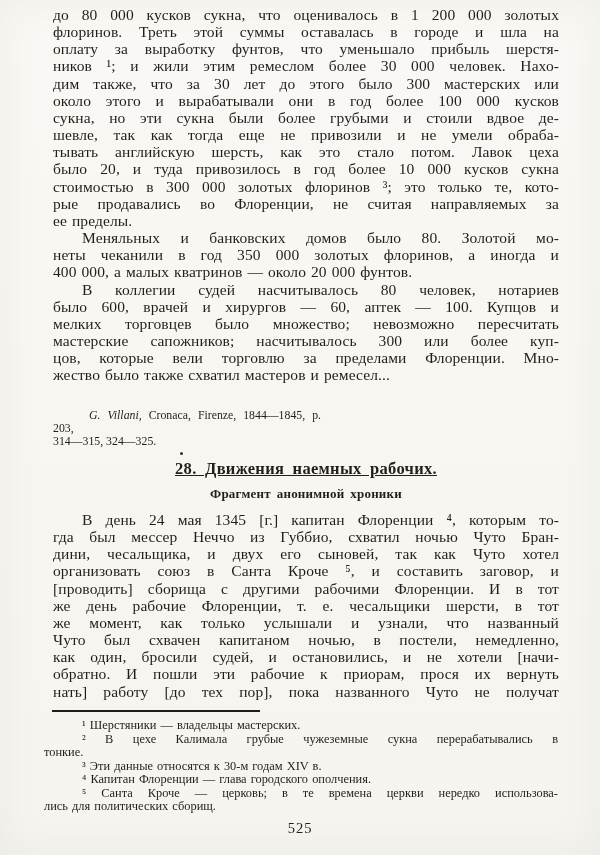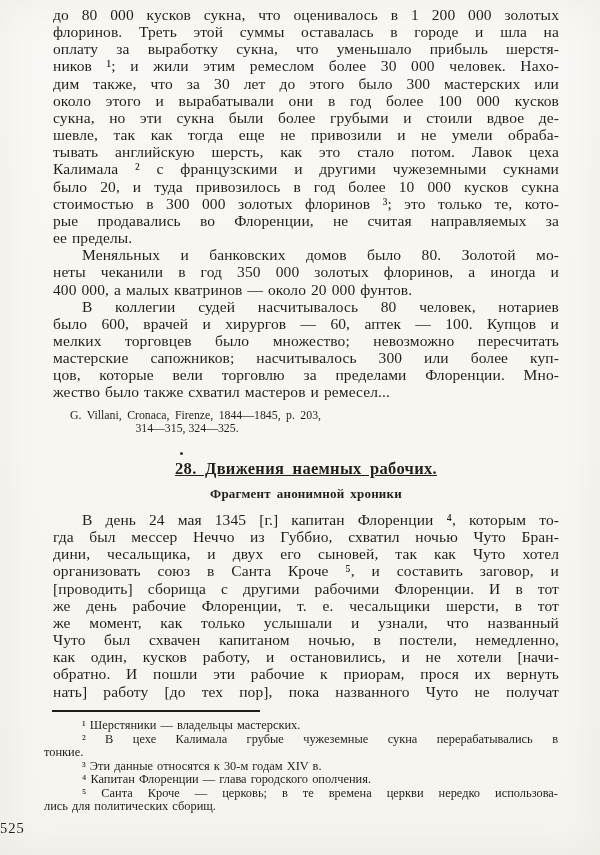--- a/index.html
+++ b/index.html
@@ -16,47 +16,46 @@
   }
   .block{position:absolute;}
   .body-text{font-size:15.5px;line-height:17.15px;word-spacing:1px;letter-spacing:0.1px;}
   .main-text{top:6px;left:53px;width:506px;}
   .section-text{top:511px;left:53px;width:506px;}
   .line{text-align:justify;text-align-last:justify;}
   .line.last{text-align-last:left;}
   .body-text .line.indent{text-indent:29px;}
   .citation{top:409px;left:53px;width:268px;font-size:11.8px;line-height:12.8px;}
   .cit-line1{text-align:justify;text-align-last:justify;text-indent:17px;}
-  .cit-line2{text-align:center;}
-  .italic{}
+  .cit-line2{text-align:left;}
+  .italic{font-style:italic;margin-left:19px;}
   .artifact-dot{position:absolute;top:452px;left:180px;width:3px;height:3px;border-radius:50%;background:#34312c;}
   .heading{top:459px;left:53px;width:506px;text-align:center;font-weight:bold;font-size:16.5px;word-spacing:4px;letter-spacing:0.3px;text-decoration:underline;}
   .subtitle{top:486px;left:53px;width:506px;text-align:center;font-weight:bold;font-size:13px;word-spacing:2.5px;letter-spacing:0.2px;}
   .fn-rule{top:710px;left:52px;width:208px;height:2px;background:#1f1d1a;}
   .footnotes{top:719px;left:44px;width:514px;font-size:12.4px;line-height:13.55px;word-spacing:1px;}
   .footnotes .line.indent{text-indent:38px;}
-  .page-number{top:820px;left:0;width:600px;text-align:left;font-size:14.5px;letter-spacing:1px;}
+  .page-number{top:820px;left:0;width:600px;text-align:center;font-size:14.5px;letter-spacing:1px;}
 </style>
 </head>
 <body>
 
 <div class="page">
 
   <div class="block main-text body-text">
       <div>
         <div class="line">до 80&nbsp;000 кусков сукна, что оценивалось в 1&nbsp;200&nbsp;000 золотых</div>
         <div class="line">флоринов. Треть этой суммы оставалась в городе и шла на</div>
-        <div class="line">оплату за выработку сукна, что уменьшало прибыль шерстя-</div>
+        <div class="line">оплату за выработку фунтов, что уменьшало прибыль шерстя-</div>
         <div class="line">ников&nbsp;¹; и жили этим ремеслом более 30&nbsp;000 человек. Нахо-</div>
         <div class="line">дим также, что за 30 лет до этого было 300 мастерских или</div>
         <div class="line">около этого и вырабатывали они в год более 100&nbsp;000 кусков</div>
         <div class="line">сукна, но эти сукна были более грубыми и стоили вдвое де-</div>
         <div class="line">шевле, так как тогда еще не привозили и не умели обраба-</div>
         <div class="line">тывать английскую шерсть, как это стало потом. Лавок цеха</div>
-        <div class="line">Калимала&nbsp;² с французскими и другими чужеземными сукнами</div>
         <div class="line">было 20, и туда привозилось в год более 10&nbsp;000 кусков сукна</div>
         <div class="line">стоимостью в 300&nbsp;000 золотых флоринов&nbsp;³; это только те, кото-</div>
         <div class="line">рые продавались во Флоренции, не считая направляемых за</div>
         <div class="line last">ее пределы.</div>
       </div>
       <div>
         <div class="line indent">Меняльных и банковских домов было 80. Золотой мо-</div>
         <div class="line">неты чеканили в год 350&nbsp;000 золотых флоринов, а иногда и</div>
         <div class="line last">400&nbsp;000, а малых кватринов — около 20&nbsp;000 фунтов.</div>
       </div>
@@ -86,21 +85,21 @@
   <div class="block section-text body-text">
       <div>
         <div class="line indent">В день 24 мая 1345 [г.] капитан Флоренции&nbsp;⁴, которым то-</div>
         <div class="line">гда был мессер Неччо из Губбио, схватил ночью Чуто Бран-</div>
         <div class="line">дини, чесальщика, и двух его сыновей, так как Чуто хотел</div>
         <div class="line">организовать союз в Санта Кроче&nbsp;⁵, и составить заговор, и</div>
         <div class="line">[проводить] сборища с другими рабочими Флоренции. И в тот</div>
         <div class="line">же день рабочие Флоренции, т. е. чесальщики шерсти, в тот</div>
         <div class="line">же момент, как только услышали и узнали, что названный</div>
         <div class="line">Чуто был схвачен капитаном ночью, в постели, немедленно,</div>
-        <div class="line">как один, кусков работу, и остановились, и не хотели [начи-</div>
+        <div class="line">как один, бросили судей, и остановились, и не хотели [начи-</div>
         <div class="line">обратно. И пошли эти рабочие к приорам, прося их вернуть</div>
         <div class="line">нать] работу [до тех пор], пока названного Чуто не получат</div>
       </div>
     </div>
 
   <div class="block fn-rule"></div>
 
   <div class="block footnotes">
       <div>
         <div class="line indent last">¹ Шерстяники — владельцы мастерских.</div>

